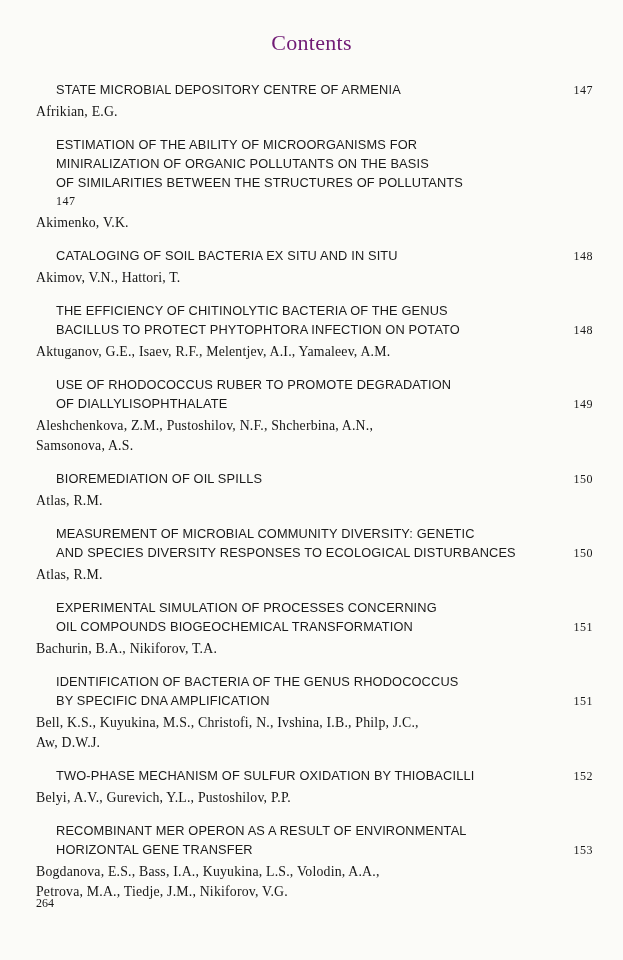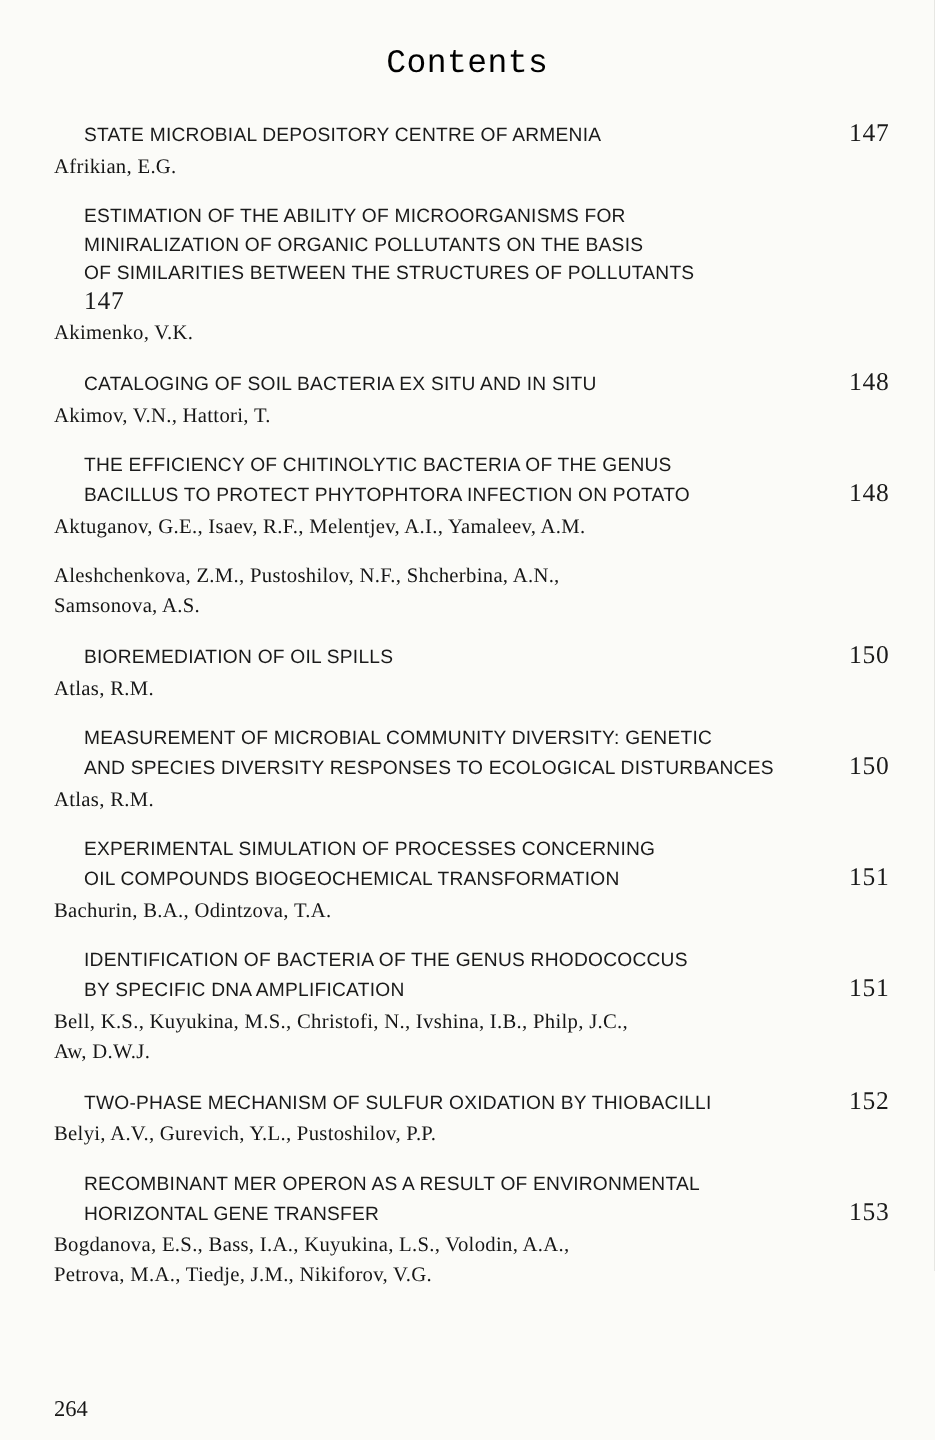--- a/index.html
+++ b/index.html
@@ -13,25 +13,25 @@
     height: 960px;
     margin: 0 auto;
     background: #fbfbf8;
     color: #1c1c1c;
     overflow: hidden;
     box-sizing: border-box;
   }
   .doc-title {
     margin: 30px 0 24px 0;
     text-align: center;
-    font-family: Liberation Mono, monospace;
+    font-family: Liberation Serif, serif;
     font-size: 22px;
     font-weight: 400;
     letter-spacing: 0.3px;
-    color: #000000;
+    color: #701a75;
   }
   .entries {
     margin: 0 30px 0 36px;
   }
   .entry {
     margin-bottom: 13px;
   }
   .title-lines {
     padding-left: 20px;
     font-family: "Liberation Sans", sans-serif;
@@ -43,41 +43,40 @@
   .title-line {
     display: flex;
     justify-content: space-between;
     align-items: baseline;
   }
   .title-text {
     padding-right: 12px;
   }
   .page-num {
     font-family: "Liberation Serif", serif;
-    font-size: 17px;
+    font-size: 12px;
     letter-spacing: 0.5px;
     white-space: nowrap;
     color: #1a1a1a;
   }
   .authors {
     margin-top: 2px;
     font-family: "Liberation Serif", serif;
     font-size: 13.8px;
     line-height: 20px;
     letter-spacing: 0.2px;
     color: #161616;
   }
   .folio {
     position: absolute;
     left: 36px;
     top: 896px;
     font-family: "Liberation Serif", serif;
-    font-size: 15px;
+    font-size: 12px;
     color: #161616;
-    margin-top: 36px;
   }
 </style>
 </head>
 <body>
 
 <div class="page">
   <h1 class="doc-title">Contents</h1>
   <div class="entries" id="entries">
       <div class="entry">
         <div class="title-lines">
@@ -128,20 +127,29 @@
           <div class="title-line">
             <span class="title-text">BACILLUS TO PROTECT PHYTOPHTORA INFECTION ON POTATO</span>
             <span class="page-num">148</span>
           </div>
         </div>
         <div class="authors">
           <div class="author-line">Aktuganov, G.E., Isaev, R.F., Melentjev, A.I., Yamaleev, A.M.</div>
         </div>
       </div>
       <div class="entry">
+        <div class="title-lines">
+          <div class="title-line">
+            <span class="title-text">USE OF RHODOCOCCUS RUBER TO PROMOTE DEGRADATION</span>
+          </div>
+          <div class="title-line">
+            <span class="title-text">OF DIALLYLISOPHTHALATE</span>
+            <span class="page-num">149</span>
+          </div>
+        </div>
         <div class="authors">
           <div class="author-line">Aleshchenkova, Z.M., Pustoshilov, N.F., Shcherbina, A.N.,</div>
           <div class="author-line">Samsonova, A.S.</div>
         </div>
       </div>
       <div class="entry">
         <div class="title-lines">
           <div class="title-line">
             <span class="title-text">BIOREMEDIATION OF OIL SPILLS</span>
             <span class="page-num">150</span>
@@ -169,21 +177,21 @@
         <div class="title-lines">
           <div class="title-line">
             <span class="title-text">EXPERIMENTAL SIMULATION OF PROCESSES CONCERNING</span>
           </div>
           <div class="title-line">
             <span class="title-text">OIL COMPOUNDS BIOGEOCHEMICAL TRANSFORMATION</span>
             <span class="page-num">151</span>
           </div>
         </div>
         <div class="authors">
-          <div class="author-line">Bachurin, B.A., Odintzova, T.A.</div>
+          <div class="author-line">Bachurin, B.A., Nikiforov, T.A.</div>
         </div>
       </div>
       <div class="entry">
         <div class="title-lines">
           <div class="title-line">
             <span class="title-text">IDENTIFICATION OF BACTERIA OF THE GENUS RHODOCOCCUS</span>
           </div>
           <div class="title-line">
             <span class="title-text">BY SPECIFIC DNA AMPLIFICATION</span>
             <span class="page-num">151</span>

